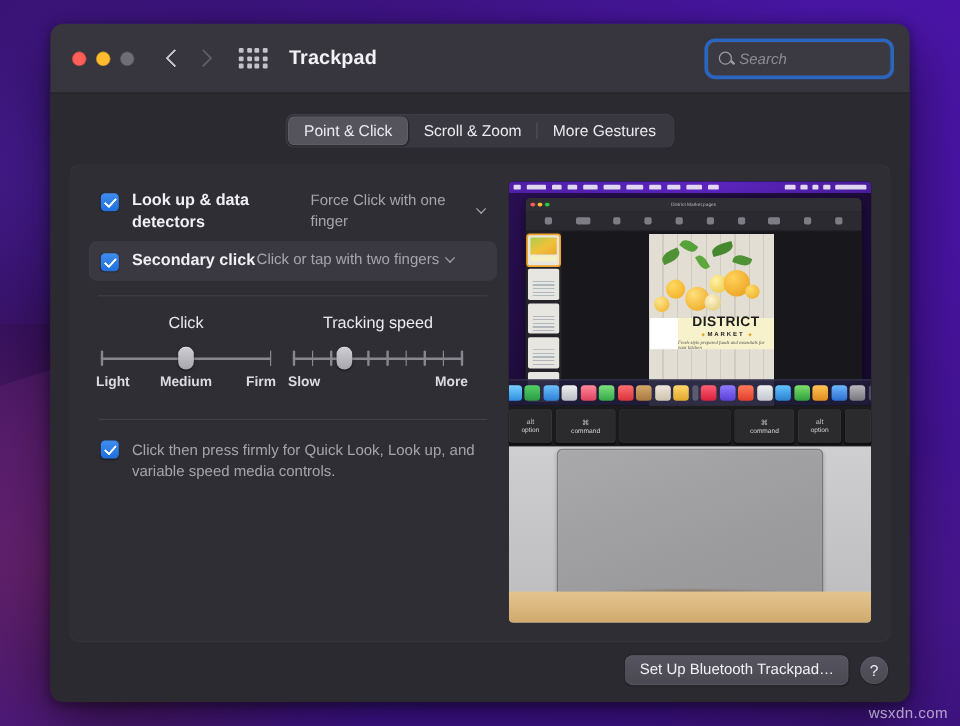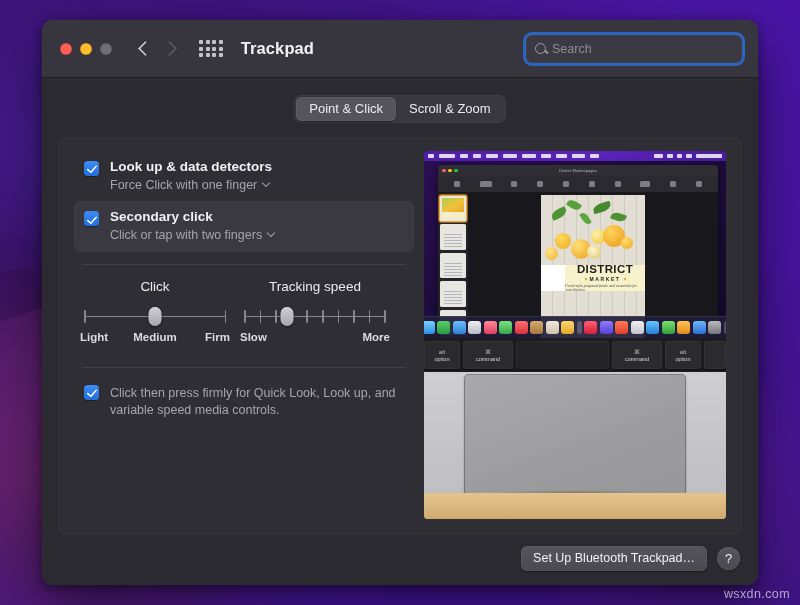--- a/index.html
+++ b/index.html
@@ -118,22 +118,23 @@
     margin-left: 18px;
     font-size: 16.5px;
     font-weight: bold;
     color: #f2f1f5;
     letter-spacing: 0.1px;
   }
 
   .searchwrap {
     margin-left: auto;
     position: relative;
-    width: 216px;
+    width: 152px;
     height: 28px;
+    font-style: italic;
   }
   .searchfield {
     position: absolute;
     inset: 0;
     background: #3b3941;
     border-radius: 6px;
     display: flex;
     align-items: center;
     padding: 0 9px;
     gap: 6px;
@@ -243,21 +244,21 @@
     content: "";
     position: absolute;
     left: 4.6px; top: 2.1px;
     width: 4px; height: 8px;
     border-right: 2px solid #fff;
     border-bottom: 2px solid #fff;
     transform: rotate(42deg);
     border-radius: 0.5px;
   }
 
-  .opt-text { display: flex; flex-direction: column; gap: 1px; }
+  .opt-text { display: flex; gap: 1px; }
   .opt-title {
     font-size: 13.5px;
     font-weight: bold;
     color: #f0eff3;
     line-height: 1.3;
   }
   .opt-sub {
     font-size: 12.5px;
     color: #a6a5ad;
     line-height: 1.35;
@@ -751,20 +752,21 @@
         <span class="mag"></span>
         <span class="search-ph">Search</span>
       </div>
     </div>
   </div>
 
   <div class="tabzone">
     <div class="tabs">
       <div class="tab active">Point &amp; Click</div>
       <div class="tab">Scroll &amp; Zoom</div>
+      <div class="tab">More Gestures</div>
     </div>
   </div>
 
   <div class="panel">
 
     <div class="left-col">
 
       <div class="opt-row">
         <span class="cbox"></span>
         <span class="opt-text">

